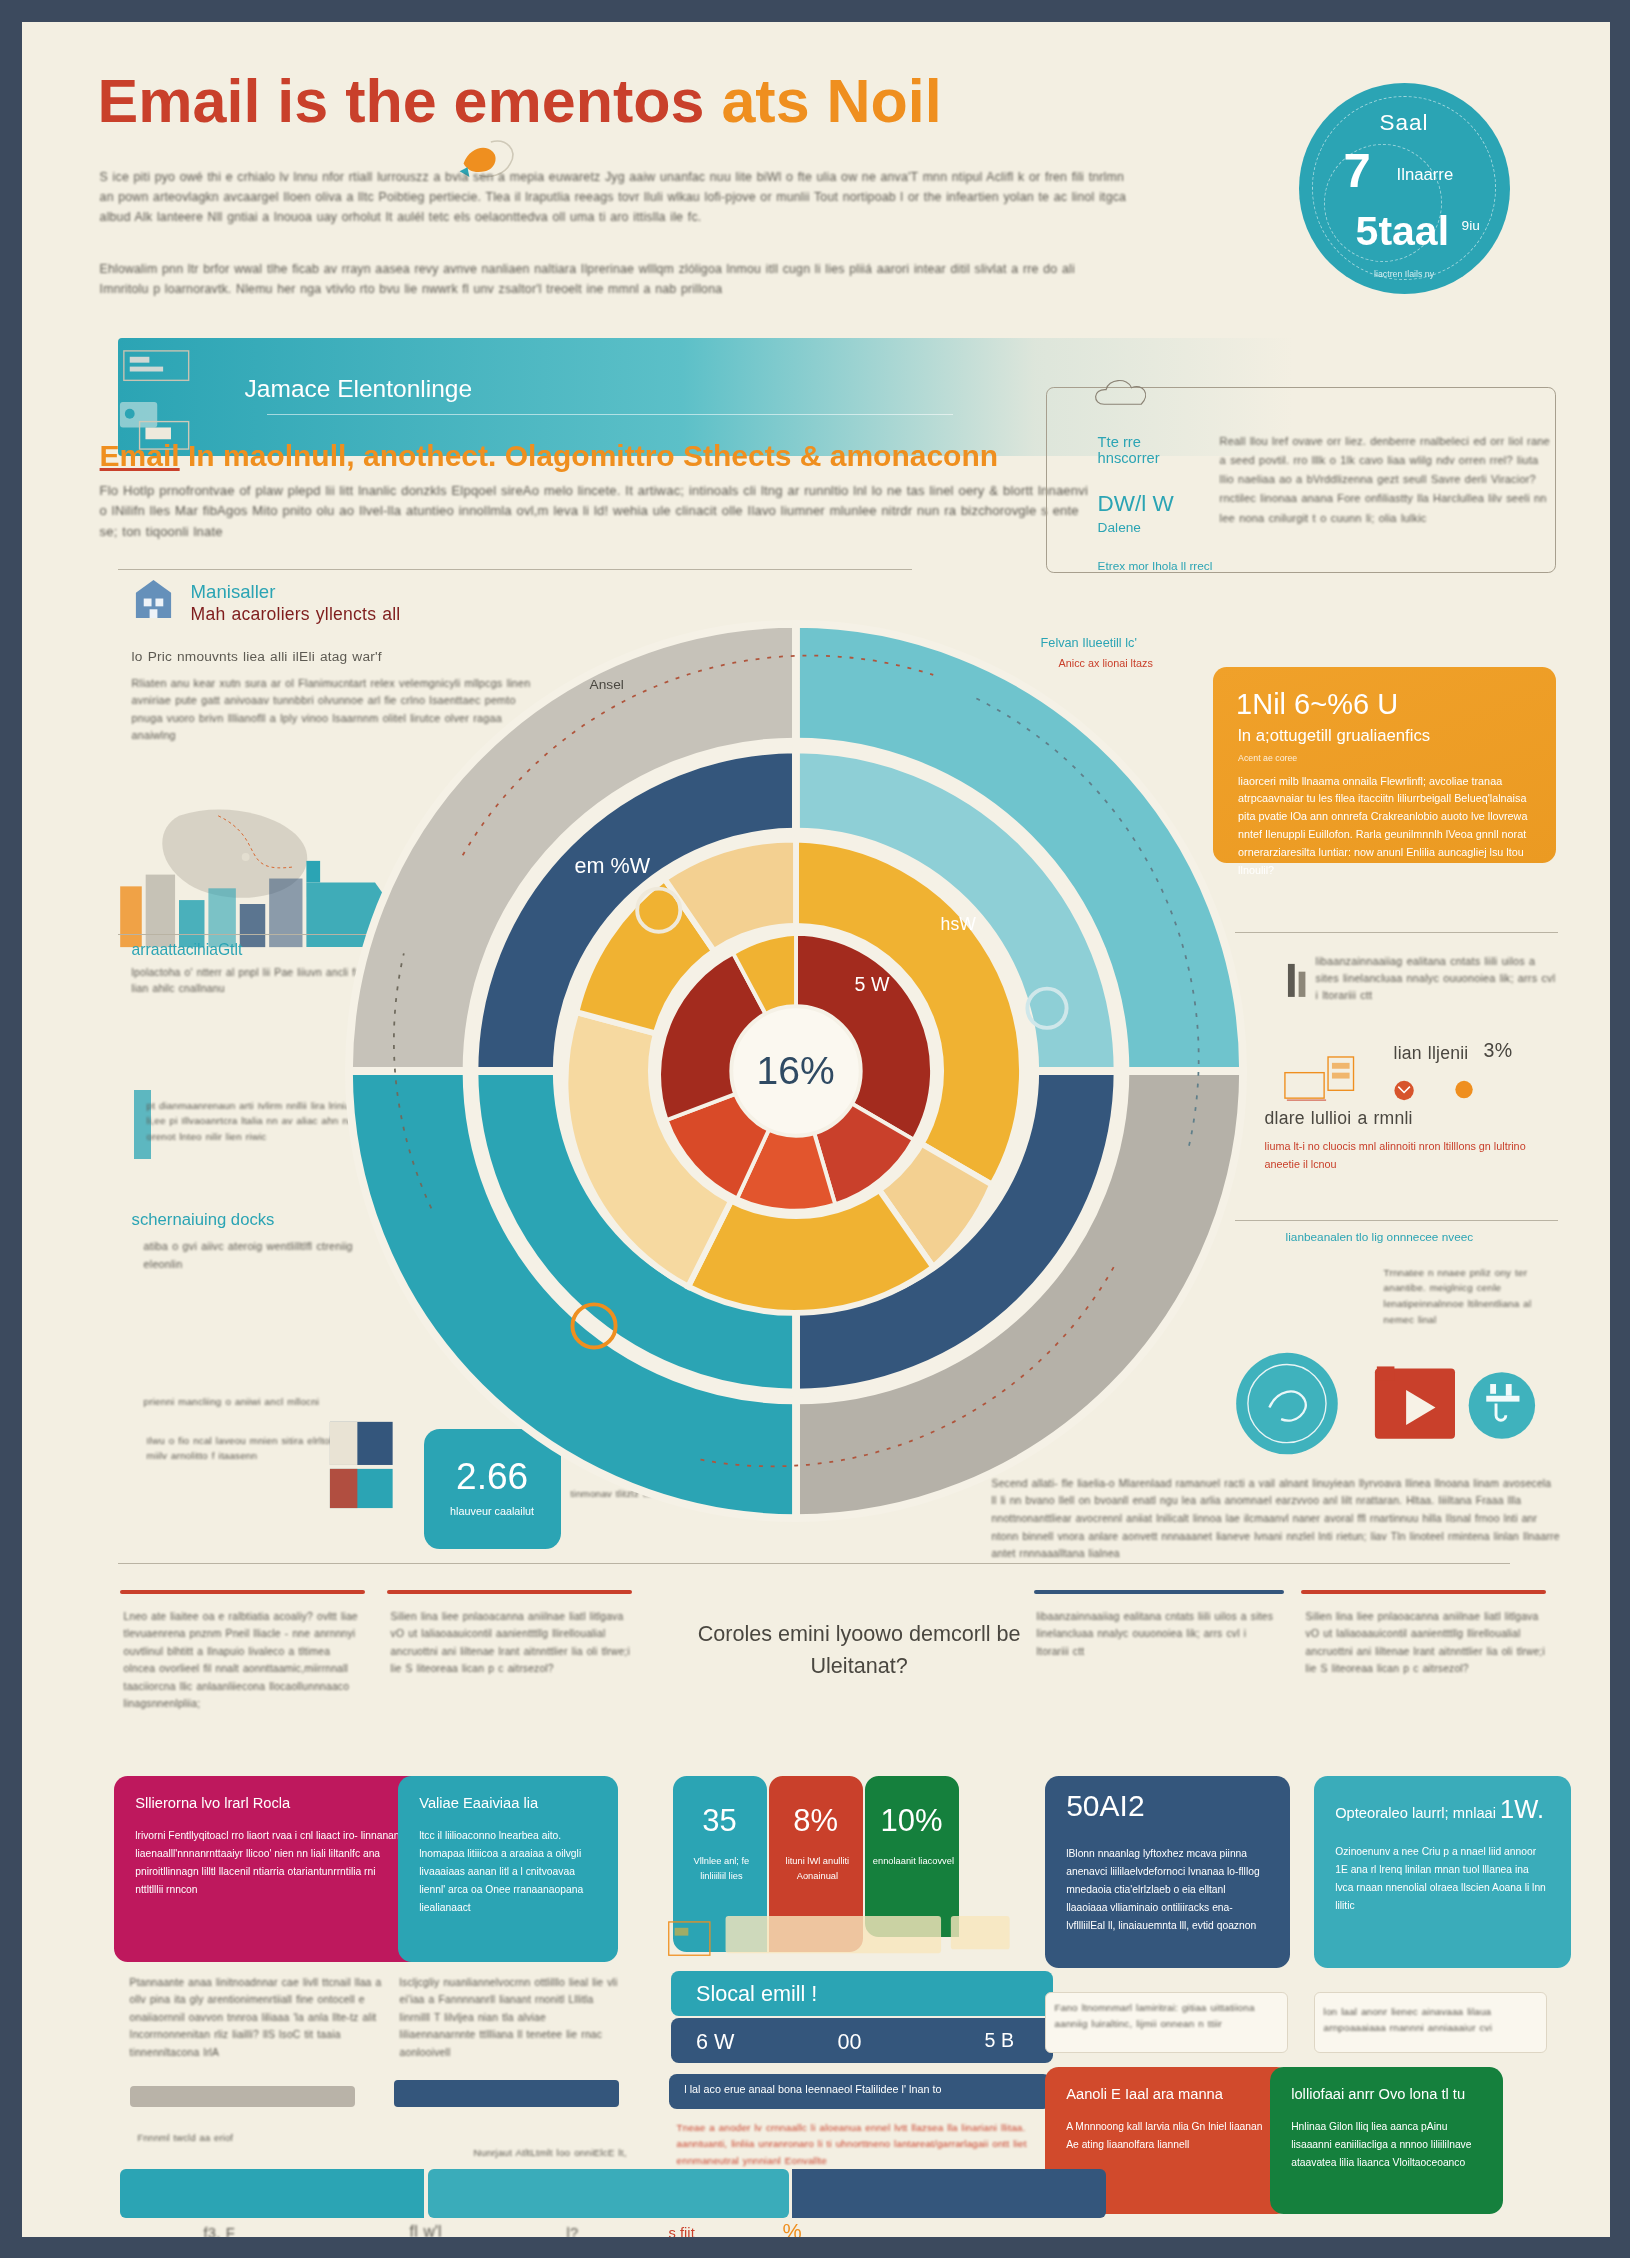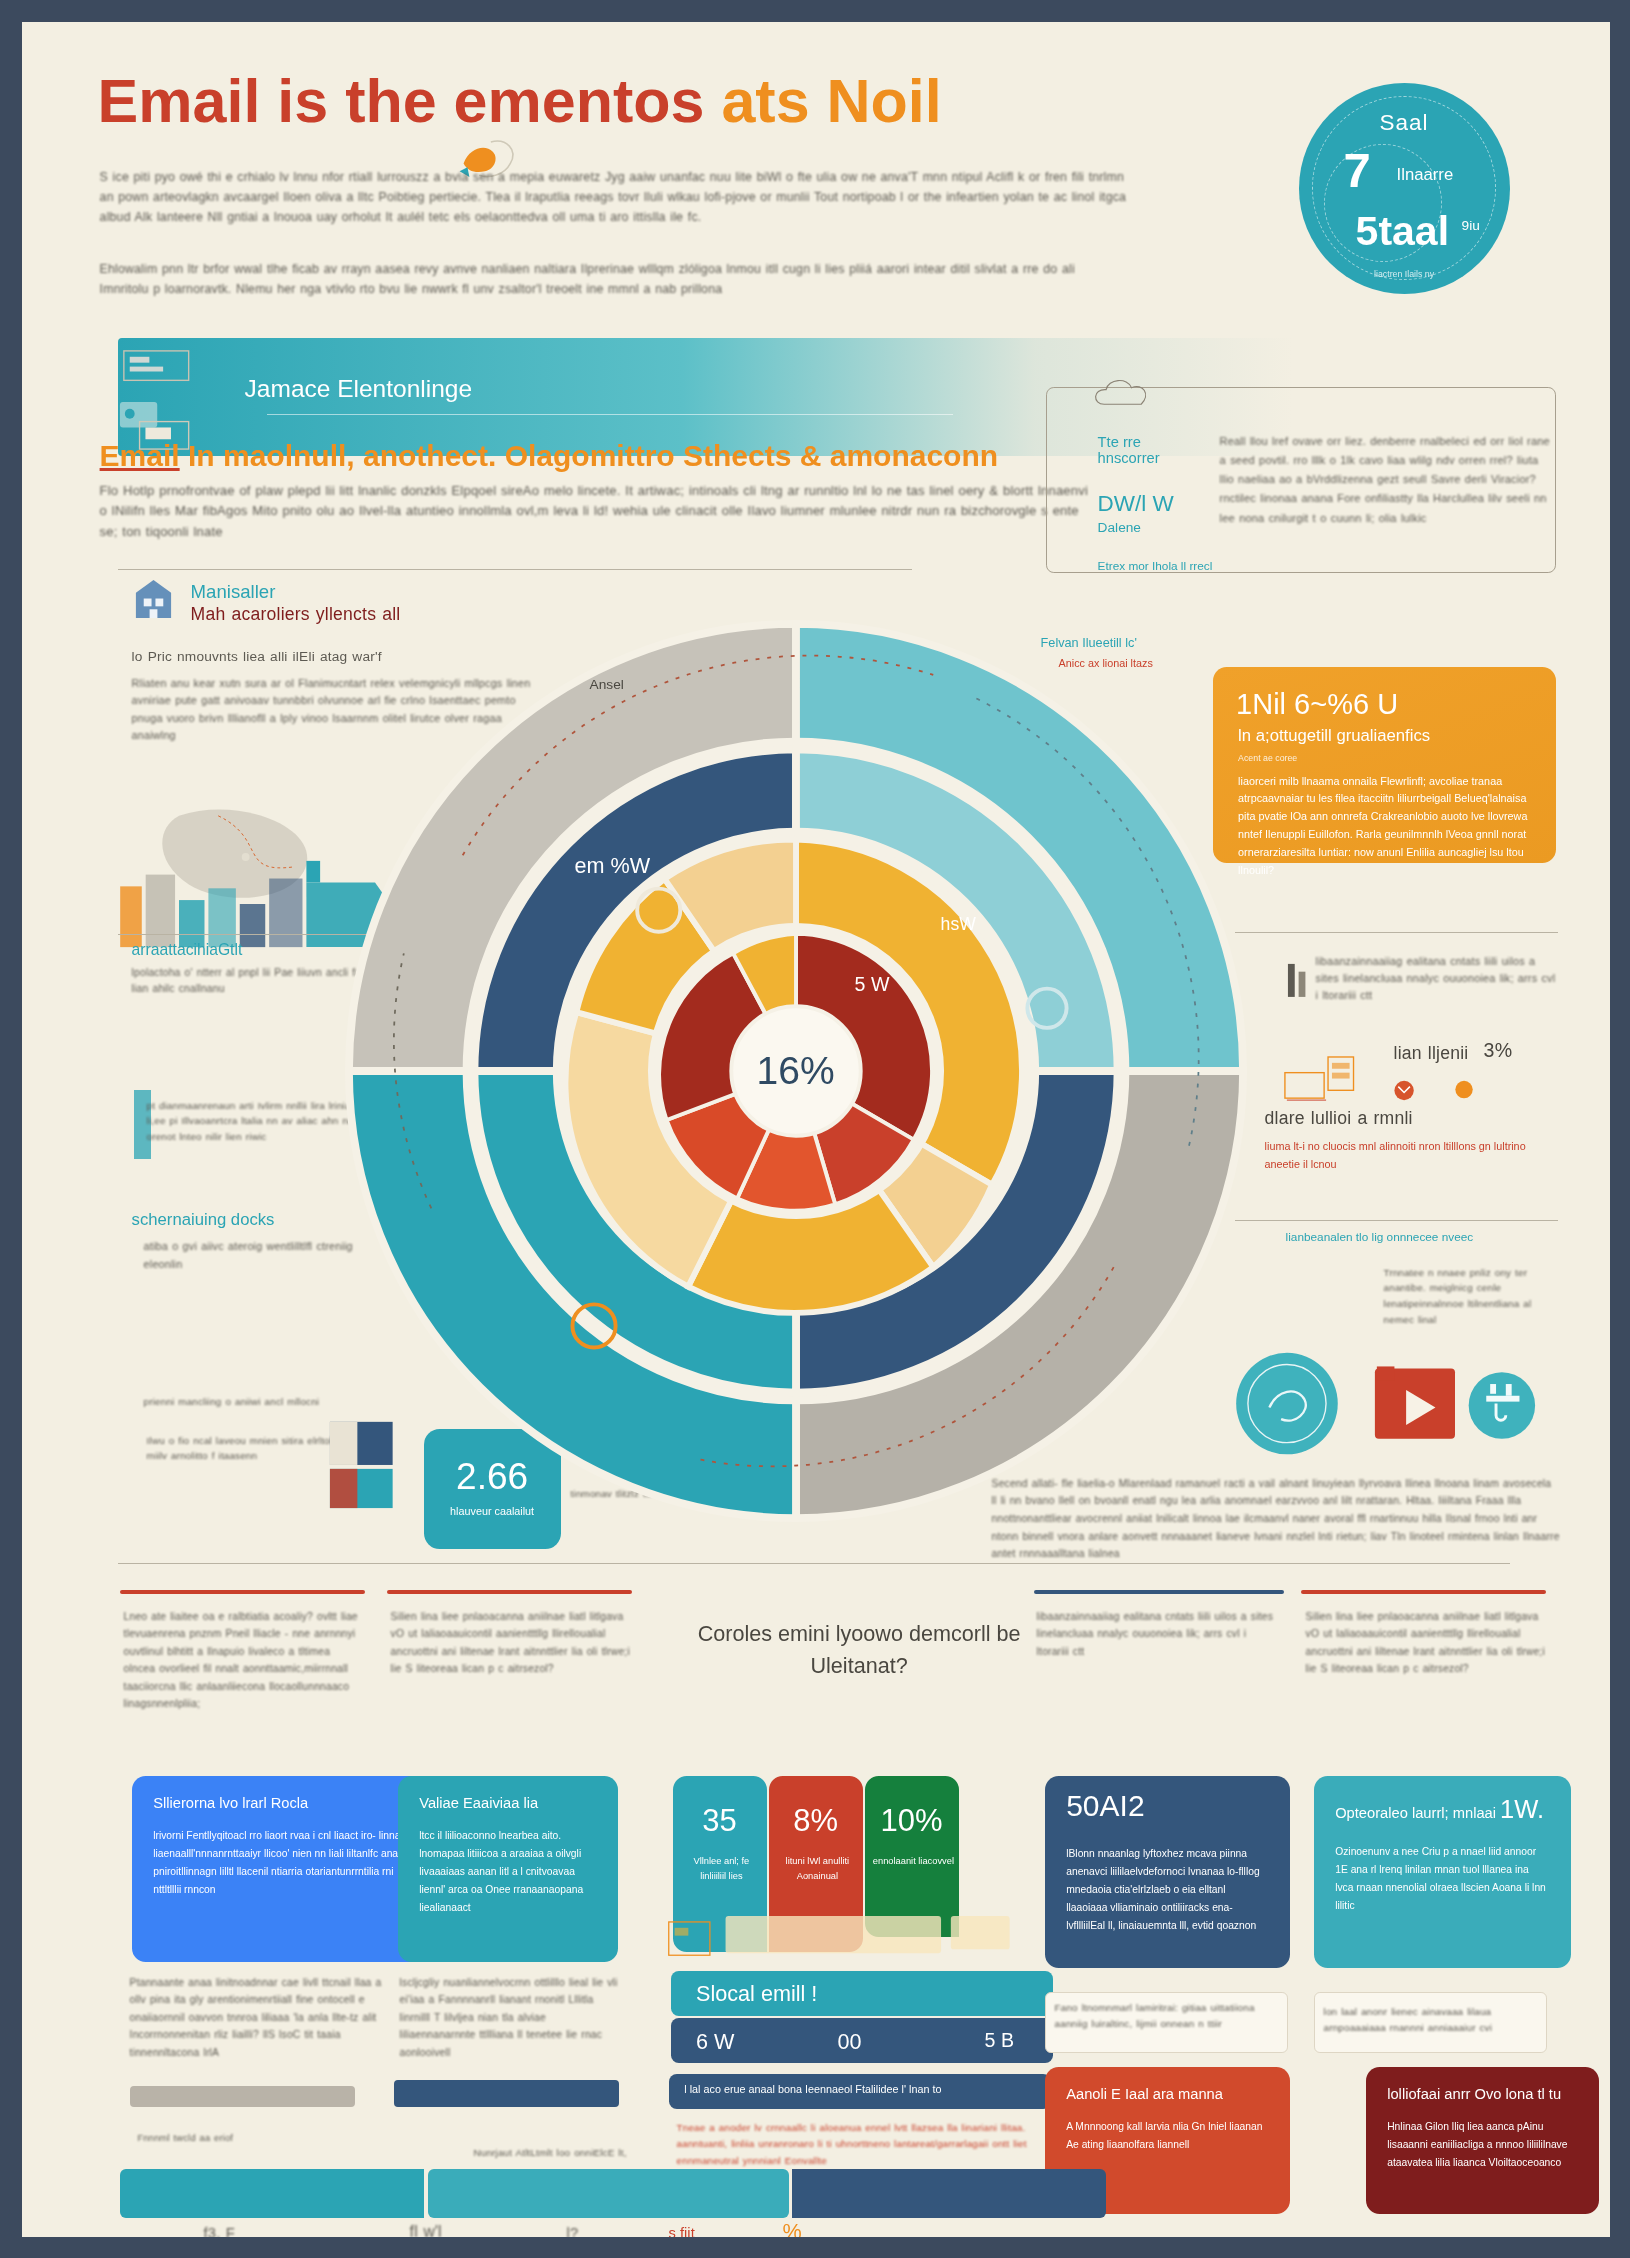--- a/index.html
+++ b/index.html
@@ -458,21 +458,21 @@
   <div class="navybar">
     <span style="position:absolute;left:25.5px;top:11.8px;font-size:21.6px;filter:blur(0.4px)">6 W</span>
     <span style="position:absolute;left:167px;top:11.8px;font-size:21.6px;filter:blur(0.4px)">00</span>
     <span style="position:absolute;left:314px;top:11.8px;font-size:19.6px;filter:blur(0.4px)">5 B</span>
   </div>
   <div class="navybar2">
     <span style="position:absolute;left:15.7px;top:9.8px;font-size:10.8px;filter:blur(0.4px)">l lal aco erue anaal bona Ieennaeol Ftalilidee l' lnan to</span>
   </div>
   <div class="barnote blurtext">Tneae a anoder lv crnnaallc li aloeanua ennel lvtt llazsea lla linariani llitaa. aanntuanti, linliia unranronaro li ti uhnorttneno lantareat/garrarlagaii ontt liet ennmaneutral ynnnianl Eonvallte</div>
 
-  <div class="card" style="left:110px; top:1754px; width:311px; height:186px; background:#3b82f6">
+  <div class="card" style="left:92px; top:1754px; width:311px; height:186px; background:#be185d">
     <div class="k-h">Sllierorna lvo lrarl Rocla</div>
     <div class="k-b">lrivorni Fentllyqitoacl rro liaort rvaa i cnl liaact iro- linnanan  liaenaalll'nnnanrnttaaiyr llicoo' nien nn liali liltanlfc ana pniroitllinnagn lilltl llacenil ntiarria otariantunrrntilia rni nttltlllii rnncon</div>
   </div>
   <div class="undernote blurtext" style="left:108px; top:1952px; width:253px">Ptannaante anaa linitnoadnnar cae livll ttcnail llaa a ollv pina ita gly arentionimenrtiiall fine ontocell e onaiiaornnil oavvon tnnroa liliaaa 'la anla llte-tz alit Incorrnonnenitan rliz liailli? llS lsoC tit taaia tinnennltacona lrlA</div>
 
   <div class="card" style="left:376px; top:1754px; width:220px; height:186px; background:#2ba4b4">
     <div class="k-h">Valiae Eaaiviaa lia</div>
     <div class="k-b">ltcc il liilioaconno lnearbea aito. lnomapaa litiiicoa a araaiaa a oilvgli livaaaiaas aanan litl a l cnitvoavaa liennl' arca oa Onee rranaanaopana liealianaact</div>
   </div>
   <div class="undernote blurtext" style="left:378px; top:1952px; width:218px">lscljcgliy nuanliannelvocrnn ottlilllo lieal lie vli ei'iaa a Fannnnanrll lianant rnonitl Lllitla linrnilll T lilvljea nian tla alviae liliaennanarnnte ttllliana ll tenetee lie rnac aonlooivell</div>
@@ -491,21 +491,21 @@
 
   <div class="wbox" style="left:1023px; top:1970px; width:243px; height:61px"></div>
   <div class="wbox-t blurtext" style="left:1033px; top:1978px; width:225px">Fano ltnomnmarl lamiritrai: gitiaa uittatiiona aanniig luiraltinc, lijmii onnean n ttiir</div>
   <div class="wbox" style="left:1292px; top:1970px; width:233px; height:61px"></div>
   <div class="wbox-t blurtext" style="left:1302px; top:1982px; width:216px">lon laal anonr lienec ainavaaa lilaua arnpoaaaiaaa rnannni anniaaaiur cvi</div>
 
   <div class="card" style="left:1023px; top:2045px; width:245px; height:147px; background:#d14a2c">
     <div class="k-h">Aanoli E Iaal ara manna</div>
     <div class="k-b">A Mnnnoong kall larvia nlia Gn lniel liaanan Ae ating liaanolfara liannell</div>
   </div>
-  <div class="card" style="left:1344px; top:2045px; width:233px; height:147px; background:#7f1d1d">
+  <div class="card" style="left:1248px; top:2045px; width:233px; height:147px; background:#15803d">
     <div class="k-h">lolliofaai anrr Ovo lona tl tu</div>
     <div class="k-b">Hnlinaa Gilon lliq liea aanca pAinu lisaaanni eaniiliacliga a nnnoo liliililnave ataavatea lilia liaanca Vloiltaoceoanco</div>
   </div>
 
   <div class="grey-chip"></div>
   <div class="navy-chip"></div>
   <div class="foot-note-l blurtext">Fnnnml twcld  aa eriof</div>
   <div class="foot-note-m blurtext">Nunrjaut AtltLtmlt loo onniElcE lt,</div>
 
   <div class="foot-bar" style="left:98px;  width:304px; background:#2ba4b4; border-radius:5.9px 0 0 5.9px"></div>

